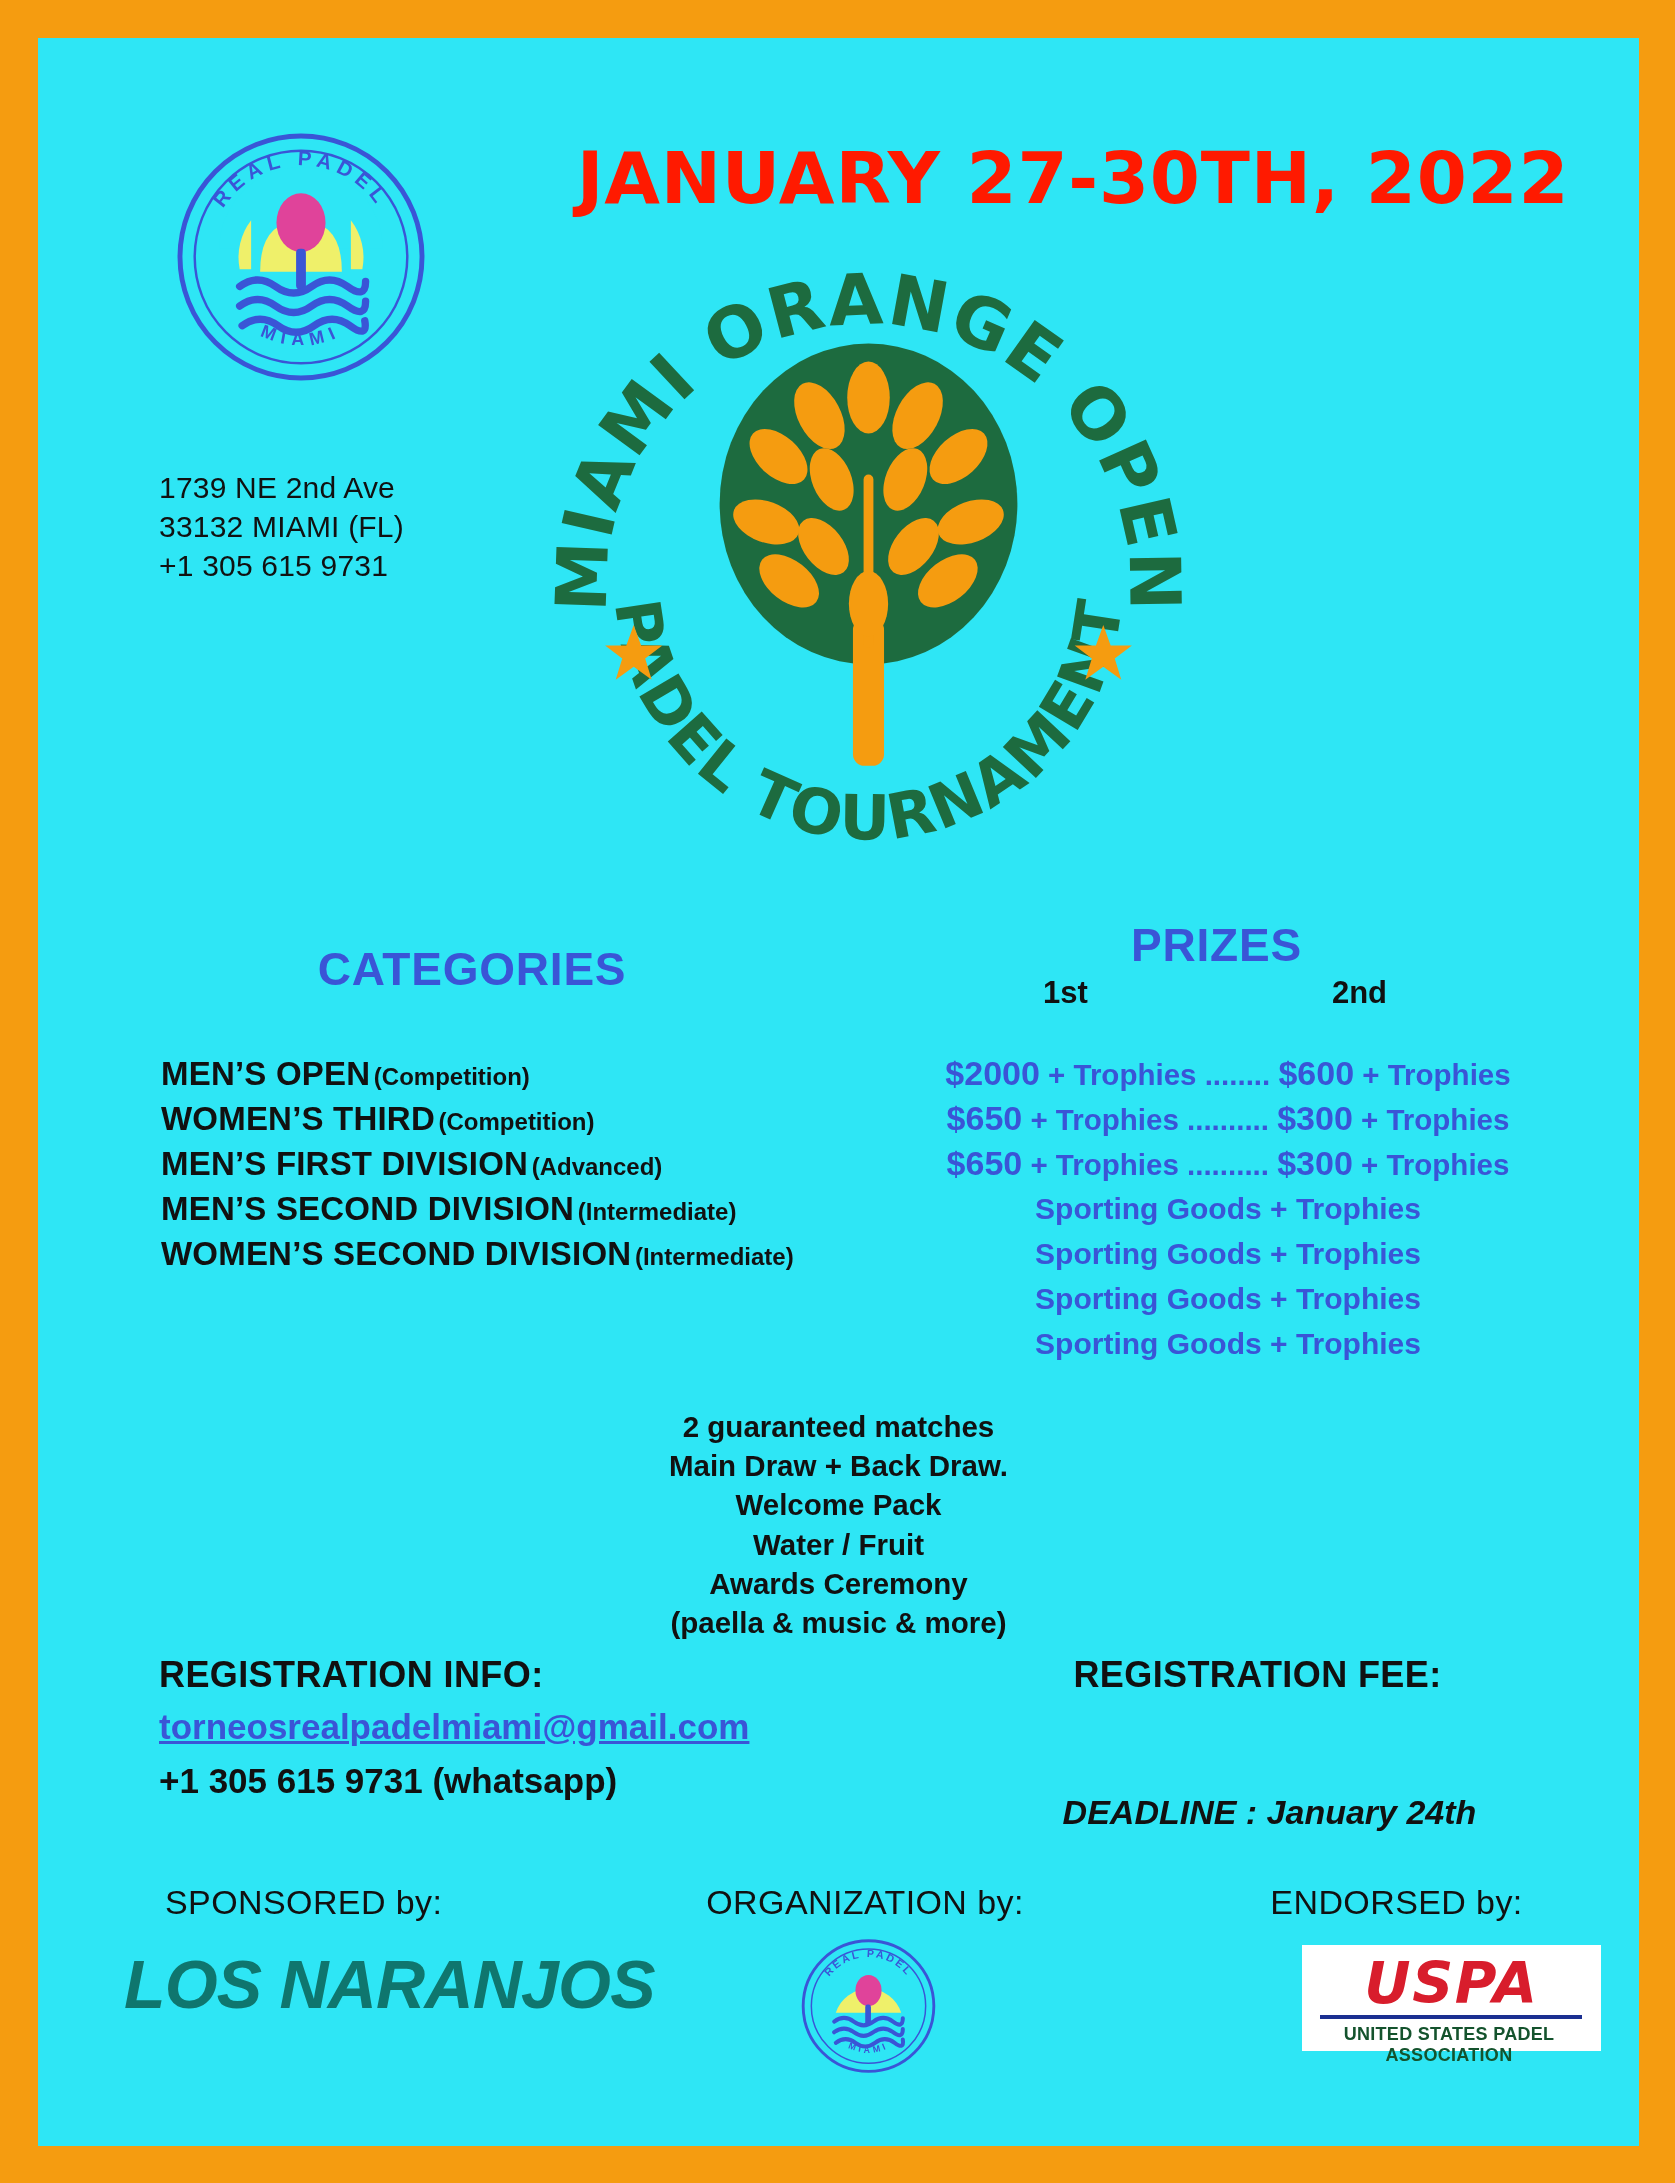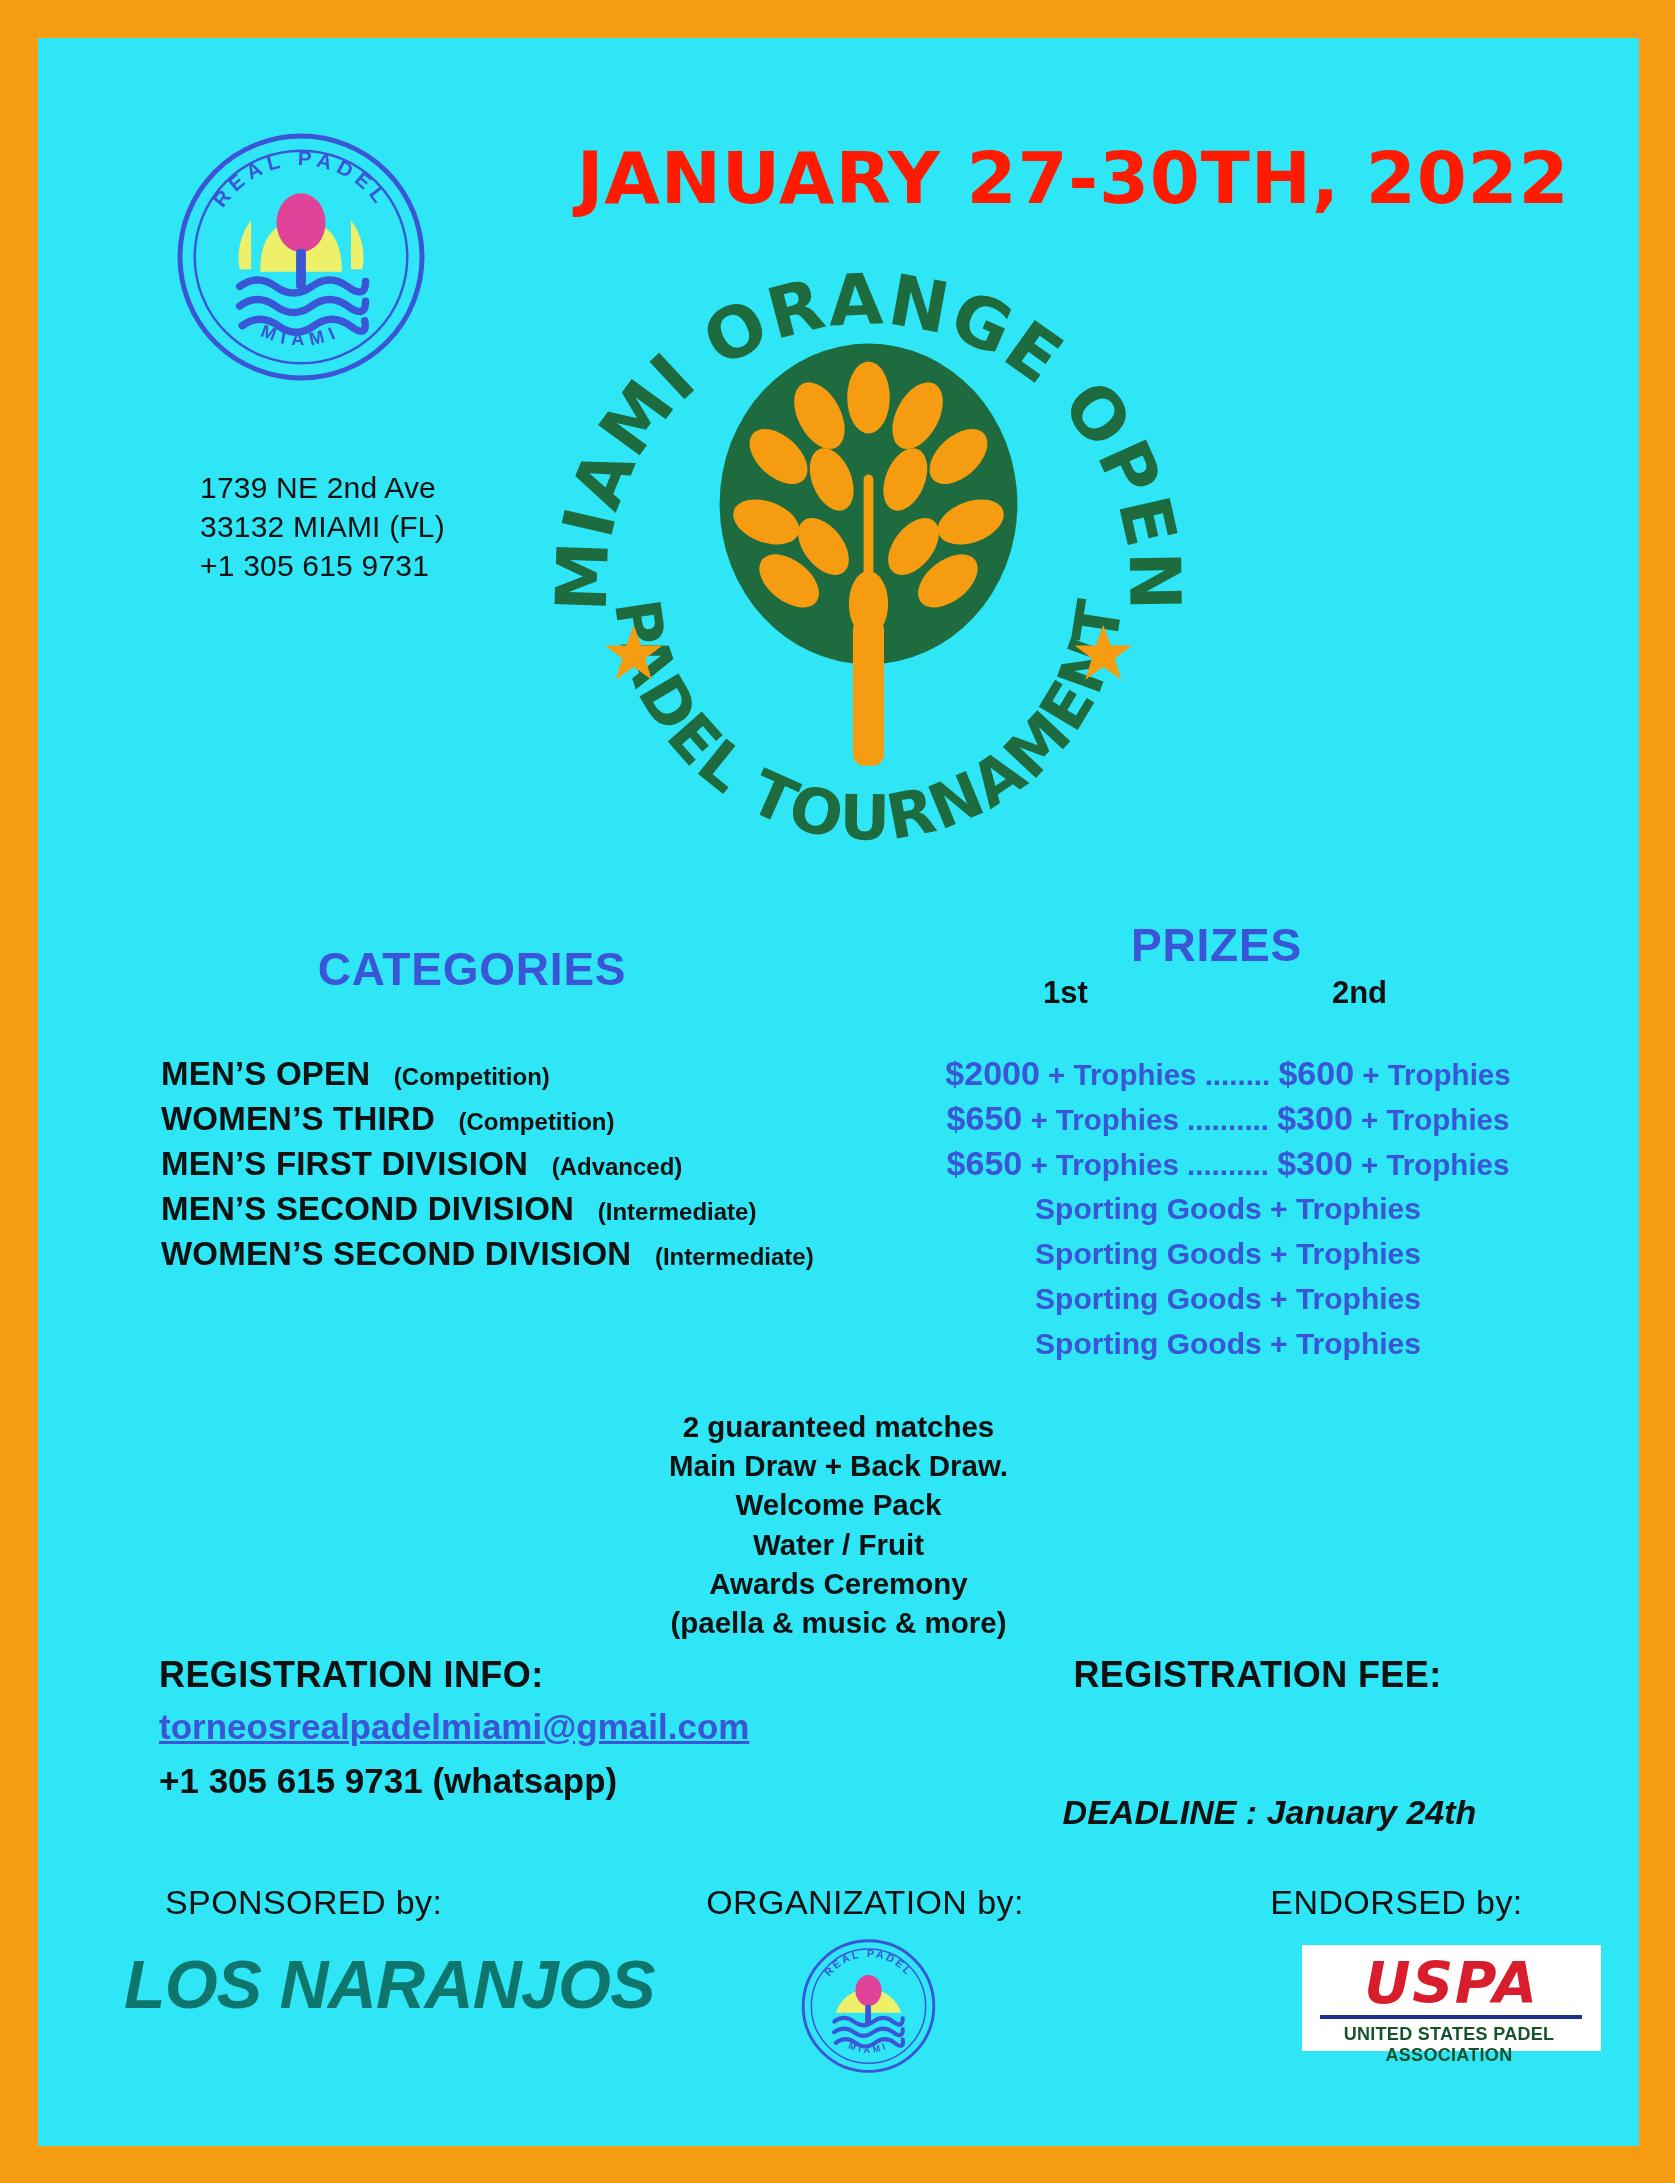--- a/index.html
+++ b/index.html
@@ -40,21 +40,20 @@
   }
   .address {
     position: absolute;
     left: 121px;
     top: 430px;
     font-size: 30px;
     line-height: 1.30;
     color: #111111;
     font-weight: 500;
     letter-spacing: 0.2px;
-    margin-left: 41px;
   }
   .date-title {
     position: absolute;
     left: 491px;
     top: 98px;
     width: 1088px;
     text-align: center;
     color: #ff1a00;
     font-size: 72px;
     font-weight: bold;
@@ -129,21 +128,20 @@
     color: #111;
   }
   .cat-name {
     font-size: 33px;
     font-weight: bold;
     letter-spacing: 0.2px;
   }
   .cat-level {
     font-size: 24px;
     font-weight: bold;
-    margin-left: 20px;
   }
 
   
   .prize-list {
     position: absolute;
     left: 867px;
     top: 1013px;
     width: 646px;
   }
   .prize-row {

